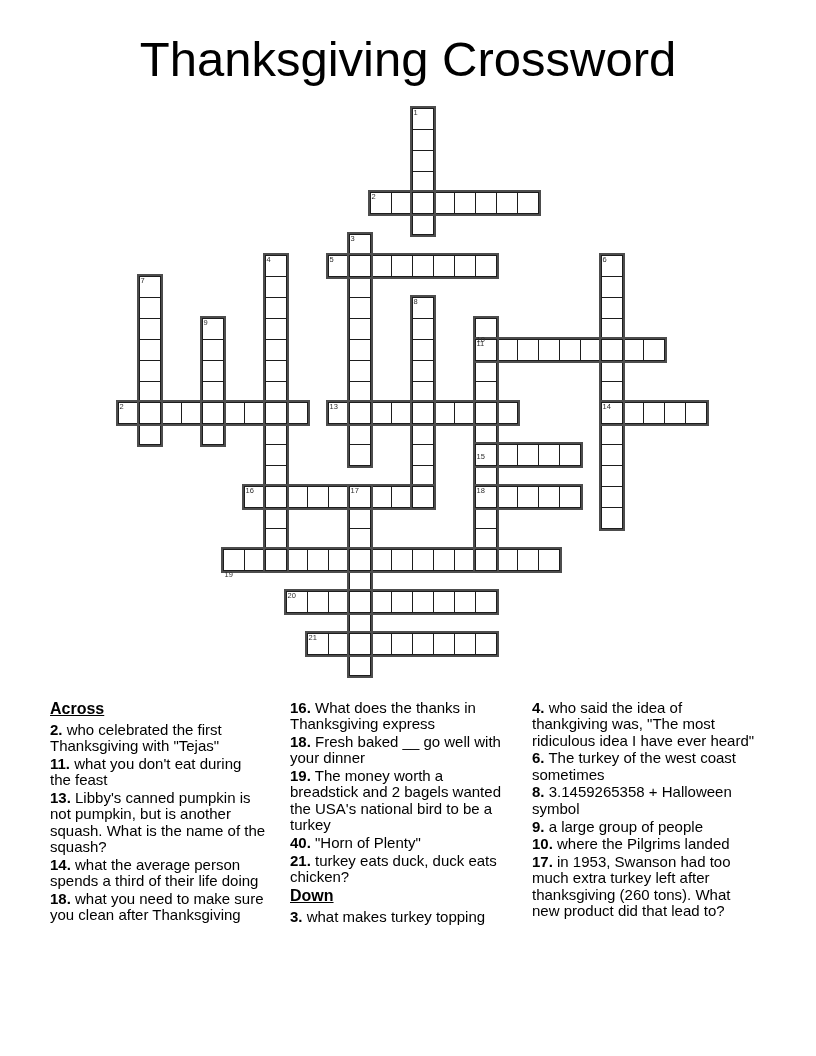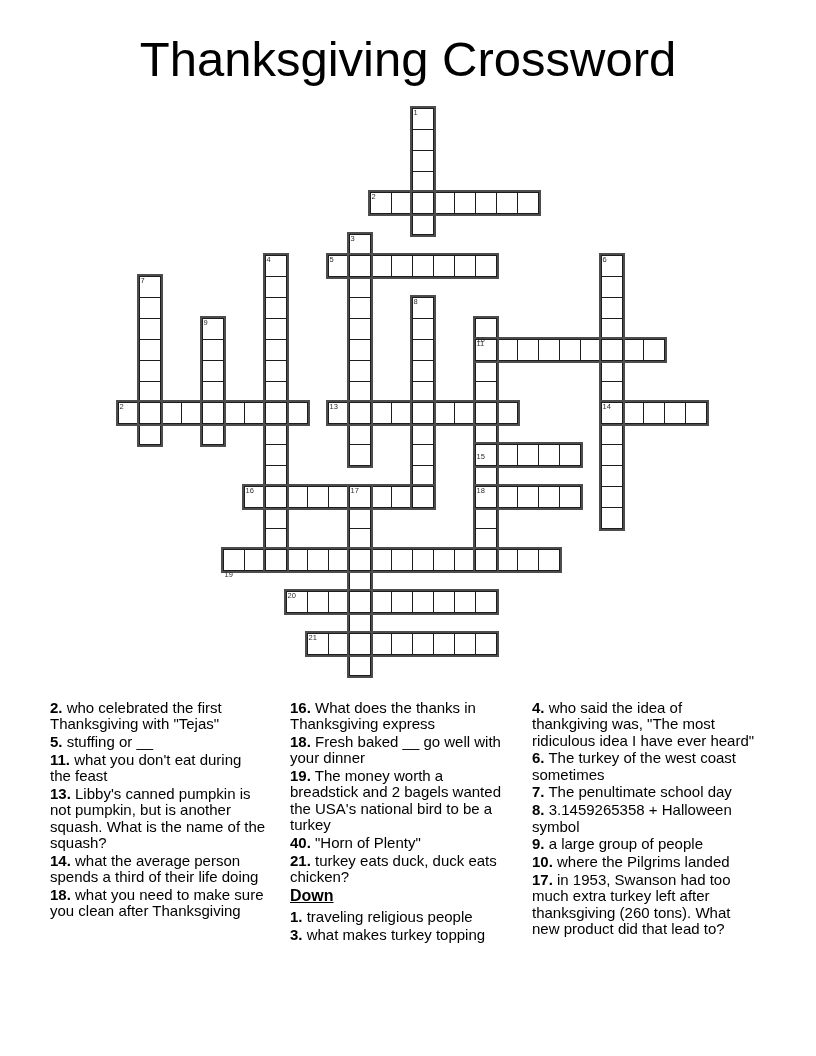--- a/index.html
+++ b/index.html
@@ -279,39 +279,37 @@
     <span class="num" style="left: 127.5px; top: 379px;">16</span>
     <span class="num" style="left: 232.5px; top: 379px;">17</span>
     <span class="num" style="left: 358.5px; top: 379px;">18</span>
     <span class="num" style="left: 106.5px; top: 463px;">19</span>
     <span class="num" style="left: 169.5px; top: 484px;">20</span>
     <span class="num" style="left: 190.5px; top: 526px;">21</span>
   </div>
 
 <div id="clues">
     <div class="clue-col c1">
+      <div class="clue-header">Across</div>
       <div class="clue"><b>2.</b> who celebrated the first<br> Thanksgiving with "Tejas"</div>
-      <div class="clue"><b>5.</b> stuffing or __</div>
       <div class="clue"><b>11.</b> what you don't eat during<br> the feast</div>
       <div class="clue"><b>13.</b> Libby's canned pumpkin is<br> not pumpkin, but is another<br> squash. What is the name of the<br> squash?</div>
       <div class="clue"><b>14.</b> what the average person<br> spends a third of their life doing</div>
       <div class="clue"><b>18.</b> what you need to make sure<br> you clean after Thanksgiving</div>
     </div>
     <div class="clue-col c2">
       <div class="clue"><b>16.</b> What does the thanks in<br> Thanksgiving express</div>
       <div class="clue"><b>18.</b> Fresh baked __ go well with<br> your dinner</div>
       <div class="clue"><b>19.</b> The money worth a<br> breadstick and 2 bagels wanted<br> the USA's national bird to be a<br> turkey</div>
       <div class="clue"><b>40.</b> "Horn of Plenty"</div>
       <div class="clue"><b>21.</b> turkey eats duck, duck eats<br> chicken?</div>
       <div class="clue-header">Down</div>
-      <div class="clue"><b>1.</b> traveling religious people</div>
       <div class="clue"><b>3.</b> what makes turkey topping</div>
     </div>
     <div class="clue-col c3">
       <div class="clue"><b>4.</b> who said the idea of<br> thankgiving was, "The most<br> ridiculous idea I have ever heard"</div>
       <div class="clue"><b>6.</b> The turkey of the west coast<br> sometimes</div>
-      <div class="clue"><b>7.</b> The penultimate school day</div>
       <div class="clue"><b>8.</b> 3.1459265358 + Halloween<br> symbol</div>
       <div class="clue"><b>9.</b> a large group of people</div>
       <div class="clue"><b>10.</b> where the Pilgrims landed</div>
       <div class="clue"><b>17.</b> in 1953, Swanson had too<br> much extra turkey left after<br> thanksgiving (260 tons). What<br> new product did that lead to?</div>
     </div>
   </div>
 
 </body></html>

